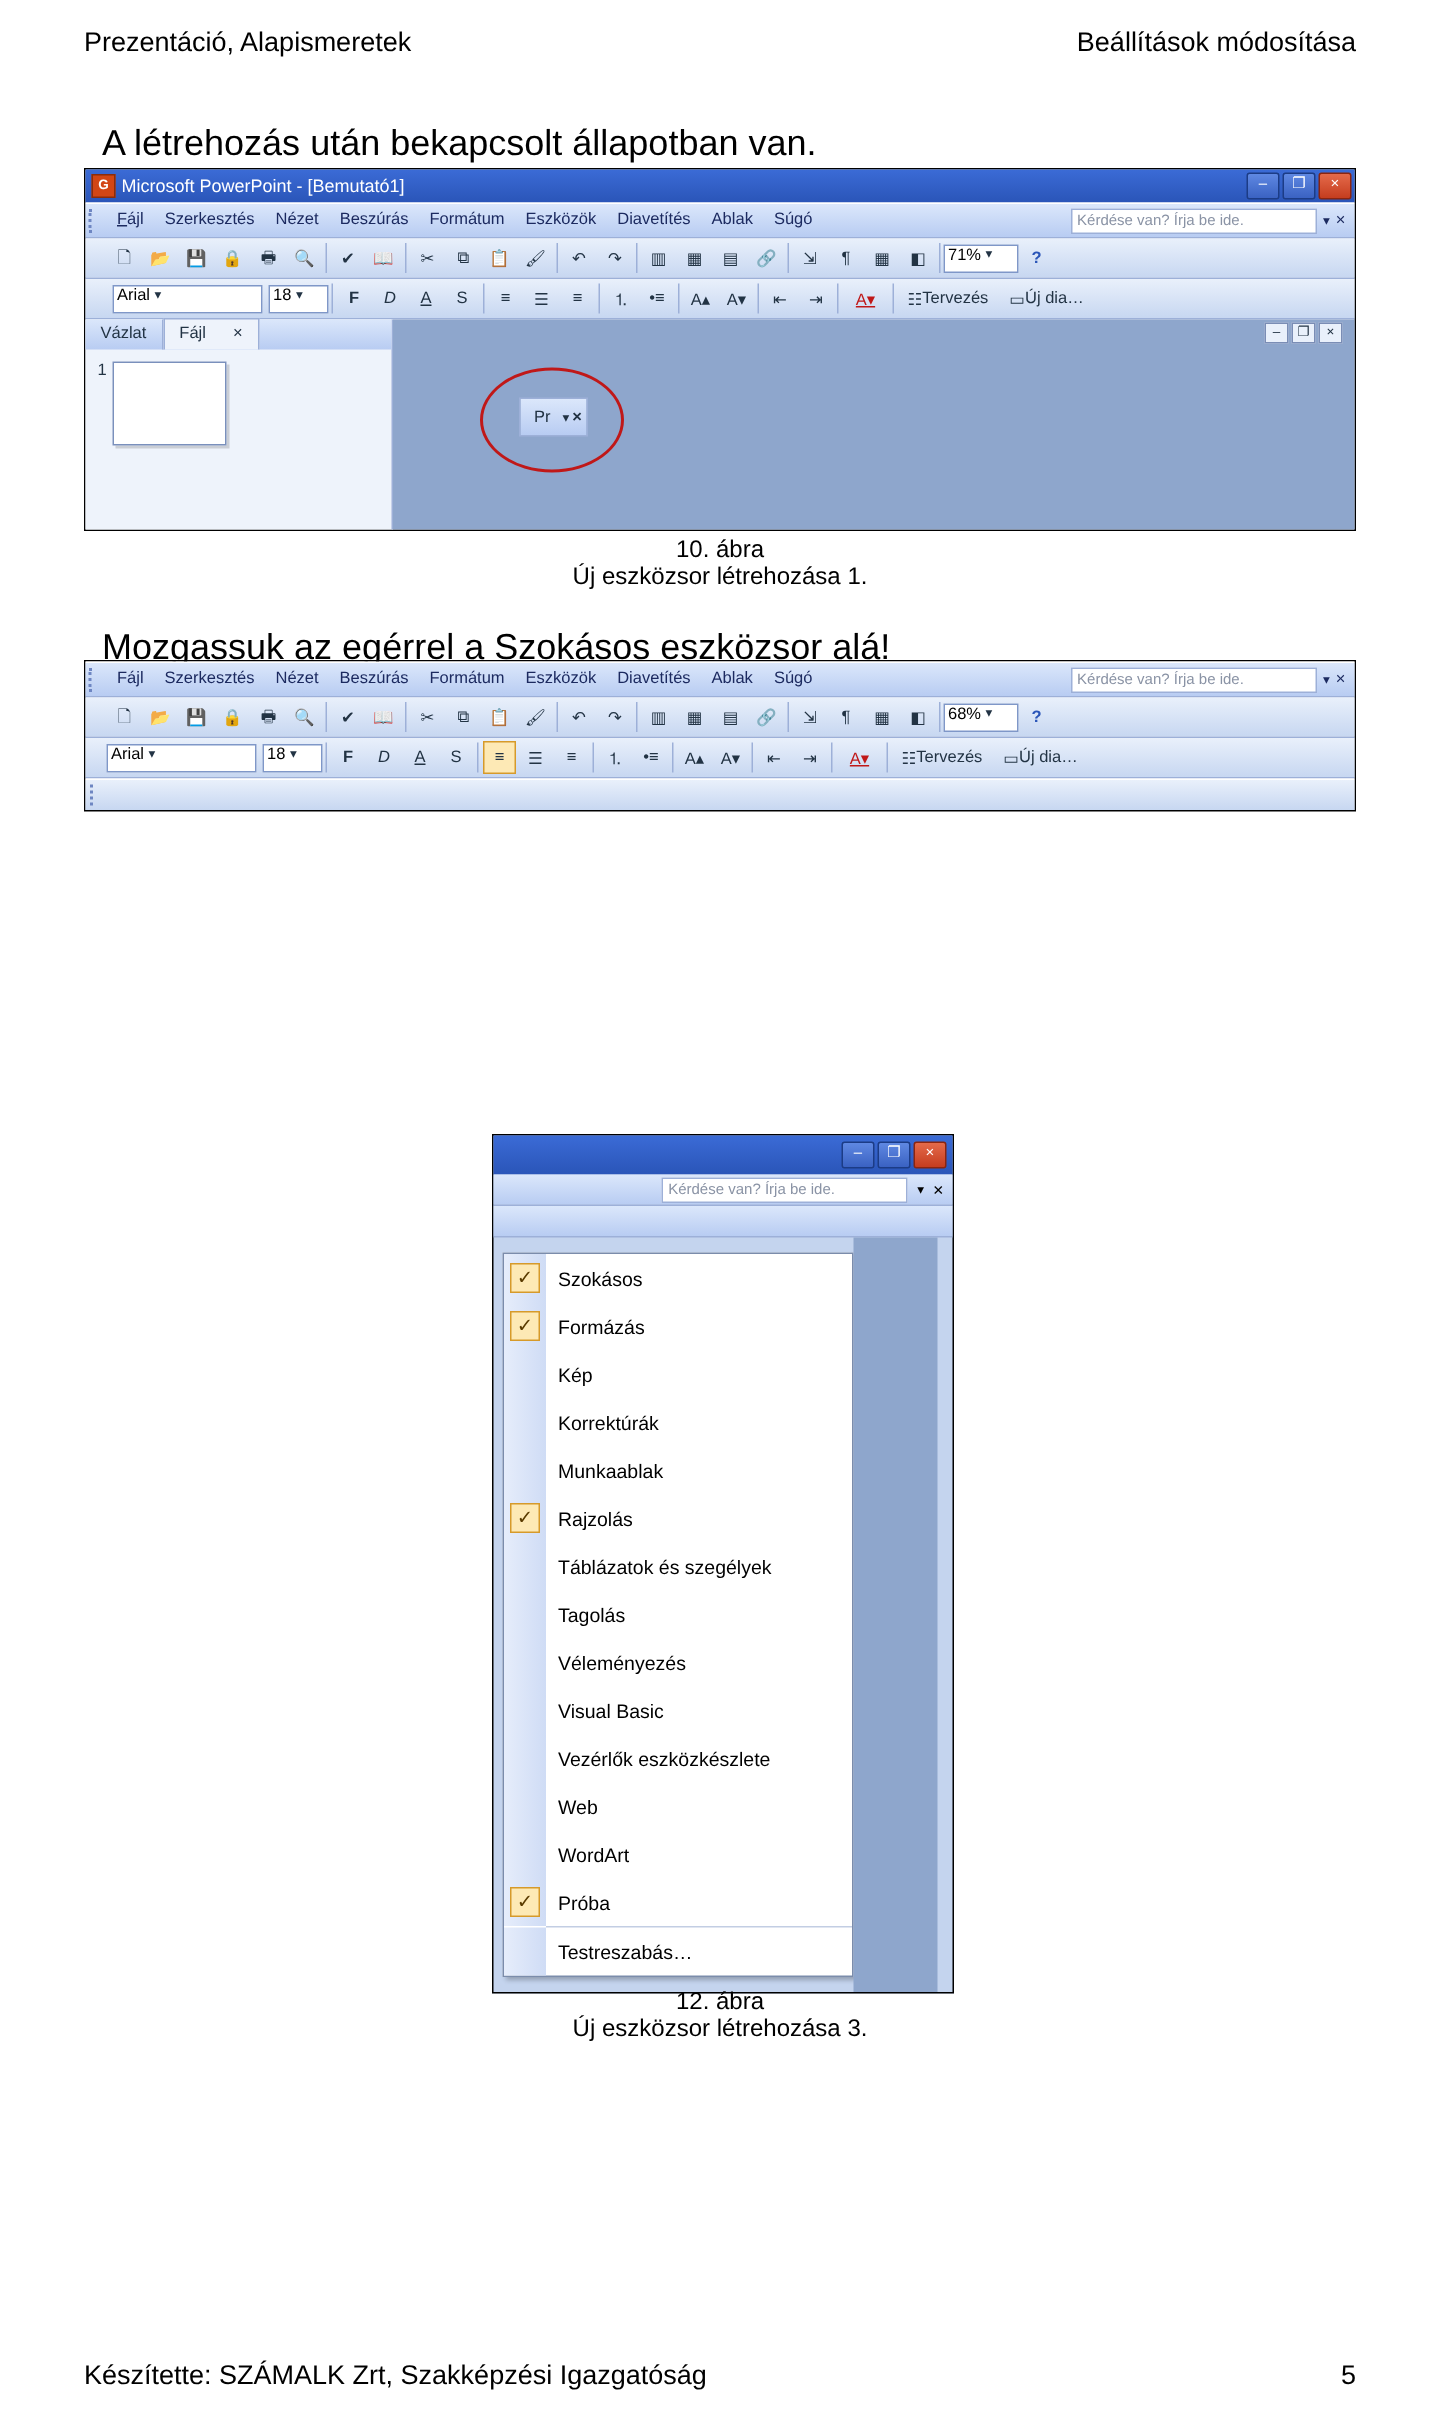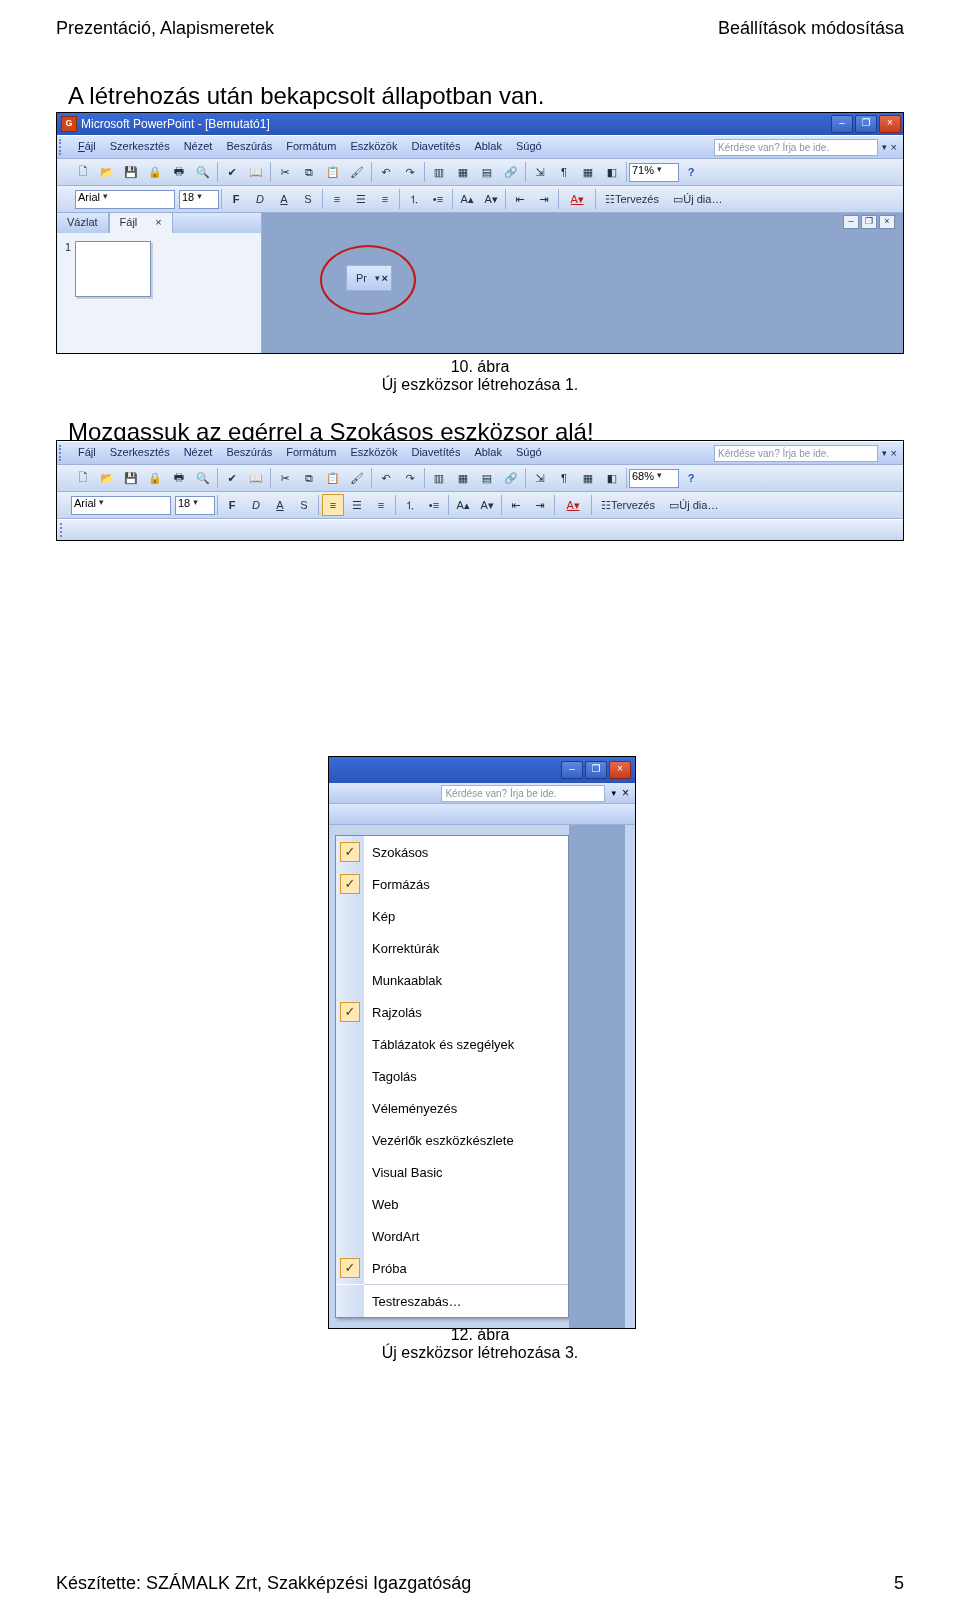--- a/index.html
+++ b/index.html
@@ -368,25 +368,25 @@
           <div class="row">
             <div class="chkcell"></div>
             <div class="lbl">Tagolás</div>
           </div>
           <div class="row">
             <div class="chkcell"></div>
             <div class="lbl">Véleményezés</div>
           </div>
           <div class="row">
             <div class="chkcell"></div>
+            <div class="lbl">Visual Basic</div>
+          </div>
+          <div class="row">
+            <div class="chkcell"></div>
             <div class="lbl">Vezérlők eszközkészlete</div>
-          </div>
-          <div class="row">
-            <div class="chkcell"></div>
-            <div class="lbl">Visual Basic</div>
           </div>
           <div class="row">
             <div class="chkcell"></div>
             <div class="lbl">Web</div>
           </div>
           <div class="row">
             <div class="chkcell"></div>
             <div class="lbl">WordArt</div>
           </div>
           <div class="row">

